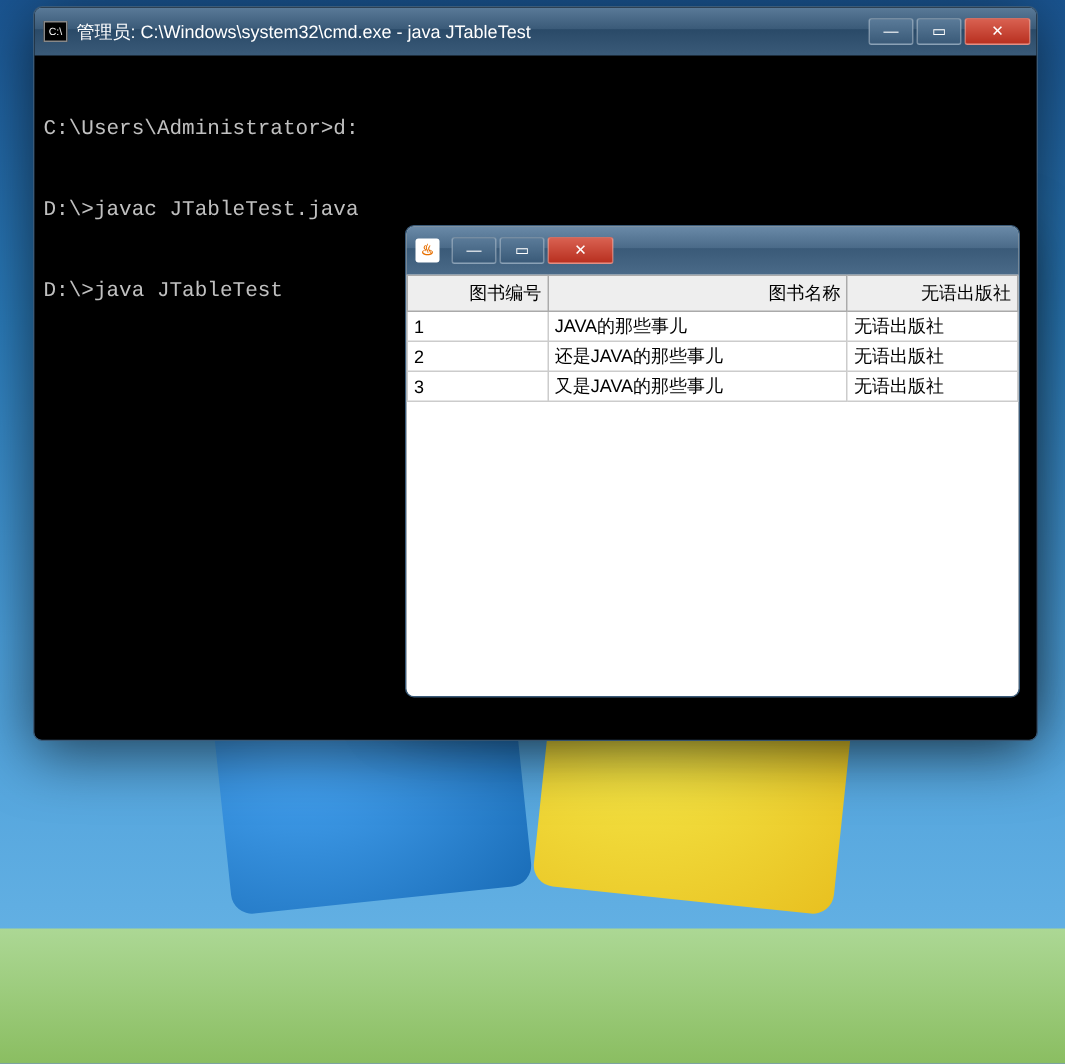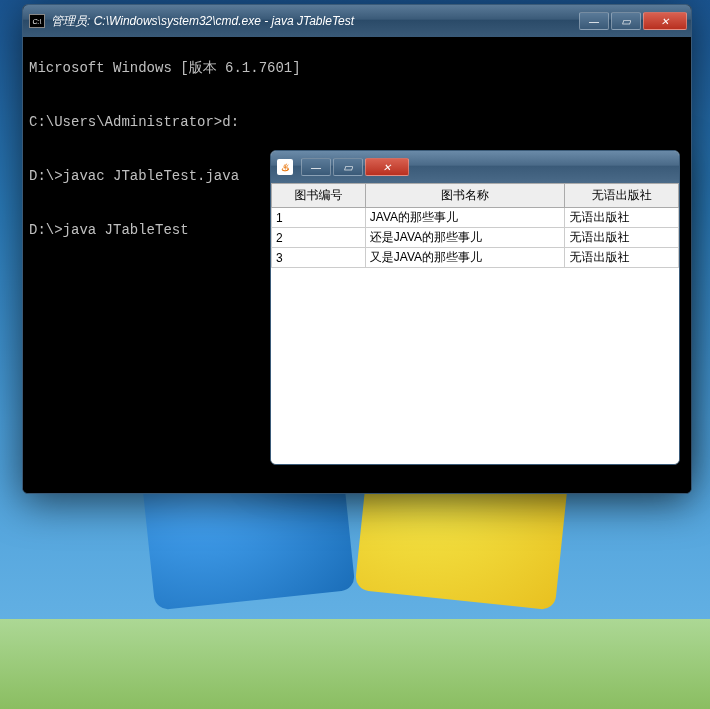--- a/index.html
+++ b/index.html
@@ -48,21 +48,20 @@
     }
     .titlebar {
       height: 28px;
       background: linear-gradient(180deg, #5a7a98 0%, #3a5a78 45%, #2a4a68 46%, #3a5a78 100%);
       display: flex;
       align-items: center;
       padding: 16px 4px;
       color: #fff;
       font-size: 12px;
       position: relative;
-      font-style: italic;
     }
     .titlebar-icon {
       width: 16px; height: 14px;
       margin: 0 6px 0 2px;
       display: flex; align-items: center; justify-content: center;
     }
     .title-text { flex: 1; white-space: nowrap; overflow: hidden; }
     .win-buttons { display: flex; gap: 0; }
     .win-btn {
       width: 30px; height: 18px;
@@ -108,21 +107,21 @@
       background: #fff;
       height: calc(100% - 28px);
       overflow: hidden;
     }
     .jtable { width: 100%; border-collapse: collapse; font-size: 12px; font-family: "SimSun", sans-serif; }
     .jtable th {
       background: #eeeeee;
       border: 1px solid #aaaaaa;
       padding: 3px 4px;
       font-weight: normal;
-      text-align: center;
+      text-align: right;
       margin-top: 43px;
     }
     .jtable td {
       border: 1px solid #cccccc;
       padding: 1px 4px;
       height: 17px;
       background: #fff;
     }
     .java-icon {
       width: 16px; height: 16px;
@@ -149,21 +148,20 @@
   <div class="titlebar">
     <div class="titlebar-icon" style="background:#000;color:#fff;font-size:7px;border:1px solid #888;">C:\</div>
     <div class="title-text">管理员: C:\Windows\system32\cmd.exe - java  JTableTest</div>
     <div class="win-buttons">
       <div class="win-btn">—</div>
       <div class="win-btn">▭</div>
       <div class="win-btn close-btn">✕</div>
     </div>
   </div>
   <div class="cmd-body">
-<span class="cmd-line">Microsoft Windows [版本 6.1.7601]</span>
 <span class="cmd-line"></span>
 <span class="cmd-line">C:\Users\Administrator&gt;d:</span>
 <span class="cmd-line"></span>
 <span class="cmd-line">D:\&gt;javac JTableTest.java</span>
 <span class="cmd-line"></span>
 <span class="cmd-line">D:\&gt;java JTableTest</span>
   </div>
 </div>
 
 <div class="window swing-window">

